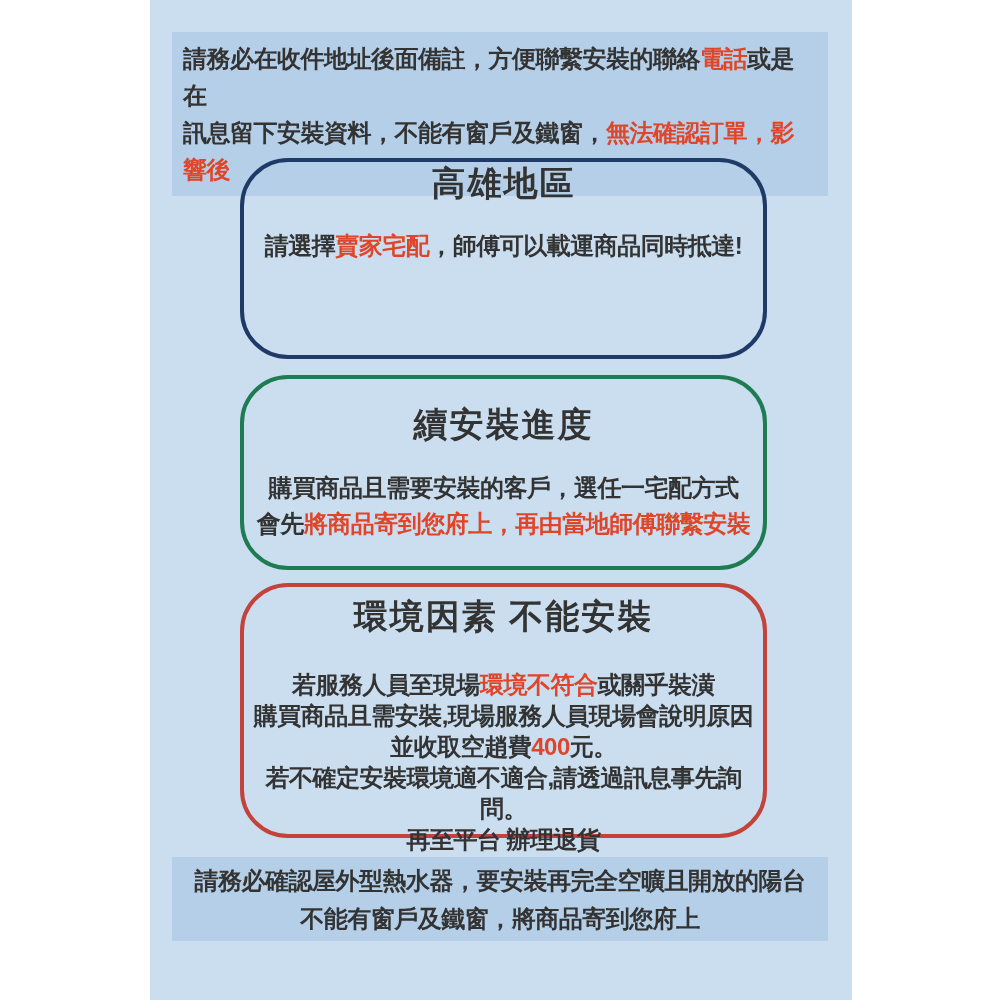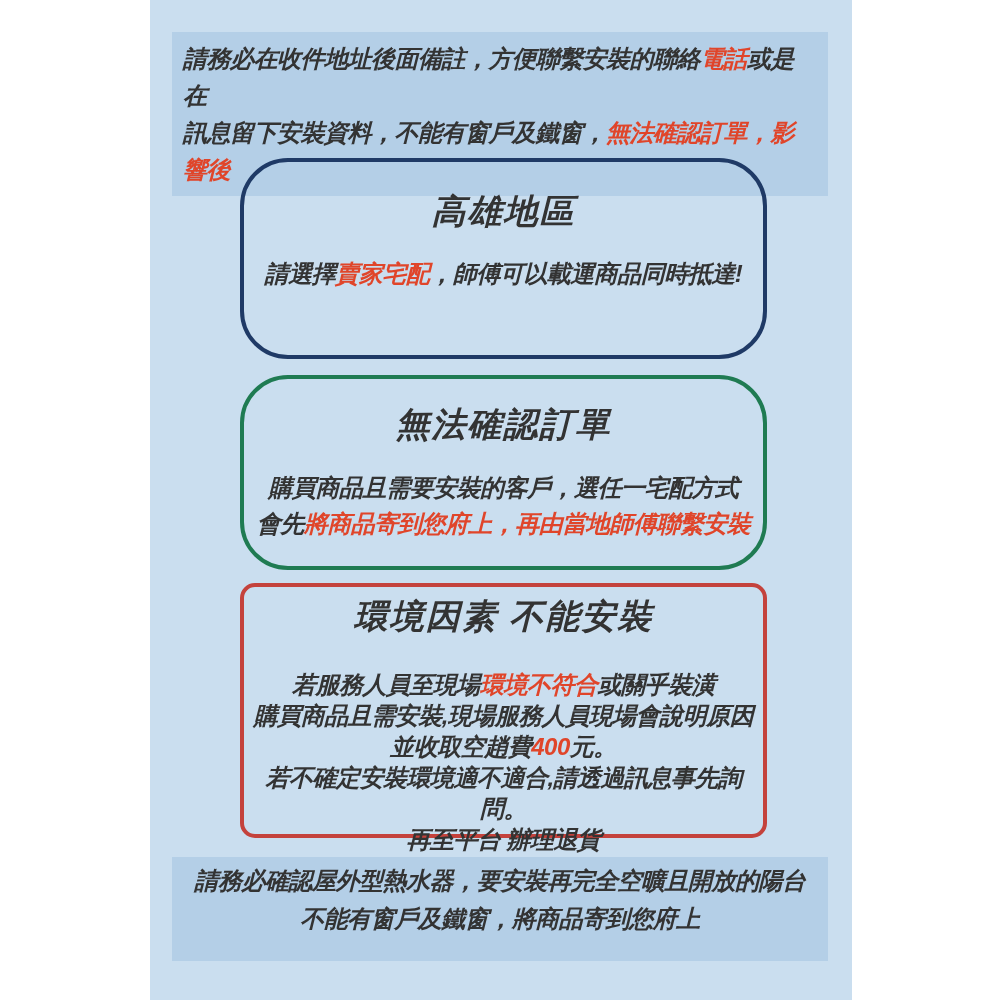--- a/index.html
+++ b/index.html
@@ -17,41 +17,40 @@
     width:1000px;height:1000px;position:relative;
     background:var(--page-bg);
     font-family:"Liberation Sans","DejaVu Sans",sans-serif;
     font-weight:700;
     color:var(--text-dark);
     overflow:hidden;
   }
   .content{
     position:absolute;left:150px;top:0;width:702px;height:1000px;
     background:var(--content-bg);
-    font-style:italic;
   }
   .panel{
     position:absolute;left:22px;width:656px;box-sizing:border-box;
     background:var(--panel-bg);
   }
   .panel-top{top:32px;min-height:108px;padding:8px 11px;text-align:left;}
-  .panel-bottom{top:857px;height:104px;padding:5px 8px;text-align:center;}
+  .panel-bottom{top:857px;height:84px;padding:5px 8px;text-align:center;}
   .rich{font-size:24px;letter-spacing:-0.5px;}
   .panel-top .rich .line{line-height:37px;}
   .panel-bottom .rich .line{line-height:38px;}
   .red{color:var(--text-red);}
   .rbox{
     position:absolute;left:90px;width:527px;box-sizing:border-box;
     border:4px solid var(--border-navy);
     border-radius:48px;
     text-align:center;
   }
-  .rbox-navy{top:158px;height:201px;border-color:var(--border-navy);padding-top:28px;}
+  .rbox-navy{top:158px;height:201px;border-color:var(--border-navy);}
   .rbox-green{top:375px;height:195px;border-color:var(--border-green);padding-top:24px;}
-  .rbox-red{top:583px;height:255px;border-color:var(--border-red);padding-top:8px;border-radius:15px;}
+  .rbox-red{top:583px;height:255px;border-color:var(--border-red);padding-top:8px;}
   .box-title{
     font-size:34px;line-height:42px;letter-spacing:2px;
     text-align:center;color:var(--text-dark);
   }
   .rbox .rich{text-align:center;}
   .rbox .rich .line{line-height:36px;}
   .rbox-navy .rich{margin-top:24px;}
   .rbox-green .rich{margin-top:25px;}
   .rbox-red .rich{margin-top:32px;text-align:center;}
   .rbox-red .rich .line{line-height:31px;}
@@ -69,21 +68,21 @@
   </div>
 
   <div class="rbox rbox-navy">
     <div class="box-title">高雄地區</div>
     <div class="rich">
         <div class="line"><span>請選擇</span><span class="red">賣家宅配</span><span>，師傅可以載運商品同時抵達!</span></div>
       </div>
   </div>
 
   <div class="rbox rbox-green">
-    <div class="box-title">無法確認訂單</div>
+    <div class="box-title">續安裝進度</div>
     <div class="rich">
         <div class="line"><span>購買商品且需要安裝的客戶，選任一宅配方式</span></div>
         <div class="line"><span>會先</span><span class="red">將商品寄到您府上，再由當地師傅聯繫安裝</span></div>
       </div>
   </div>
 
   <div class="rbox rbox-red">
     <div class="box-title">環境因素 不能安裝</div>
     <div class="rich">
         <div class="line"><span>若服務人員至現場</span><span class="red">環境不符合</span><span>或關乎裝潢</span></div>

